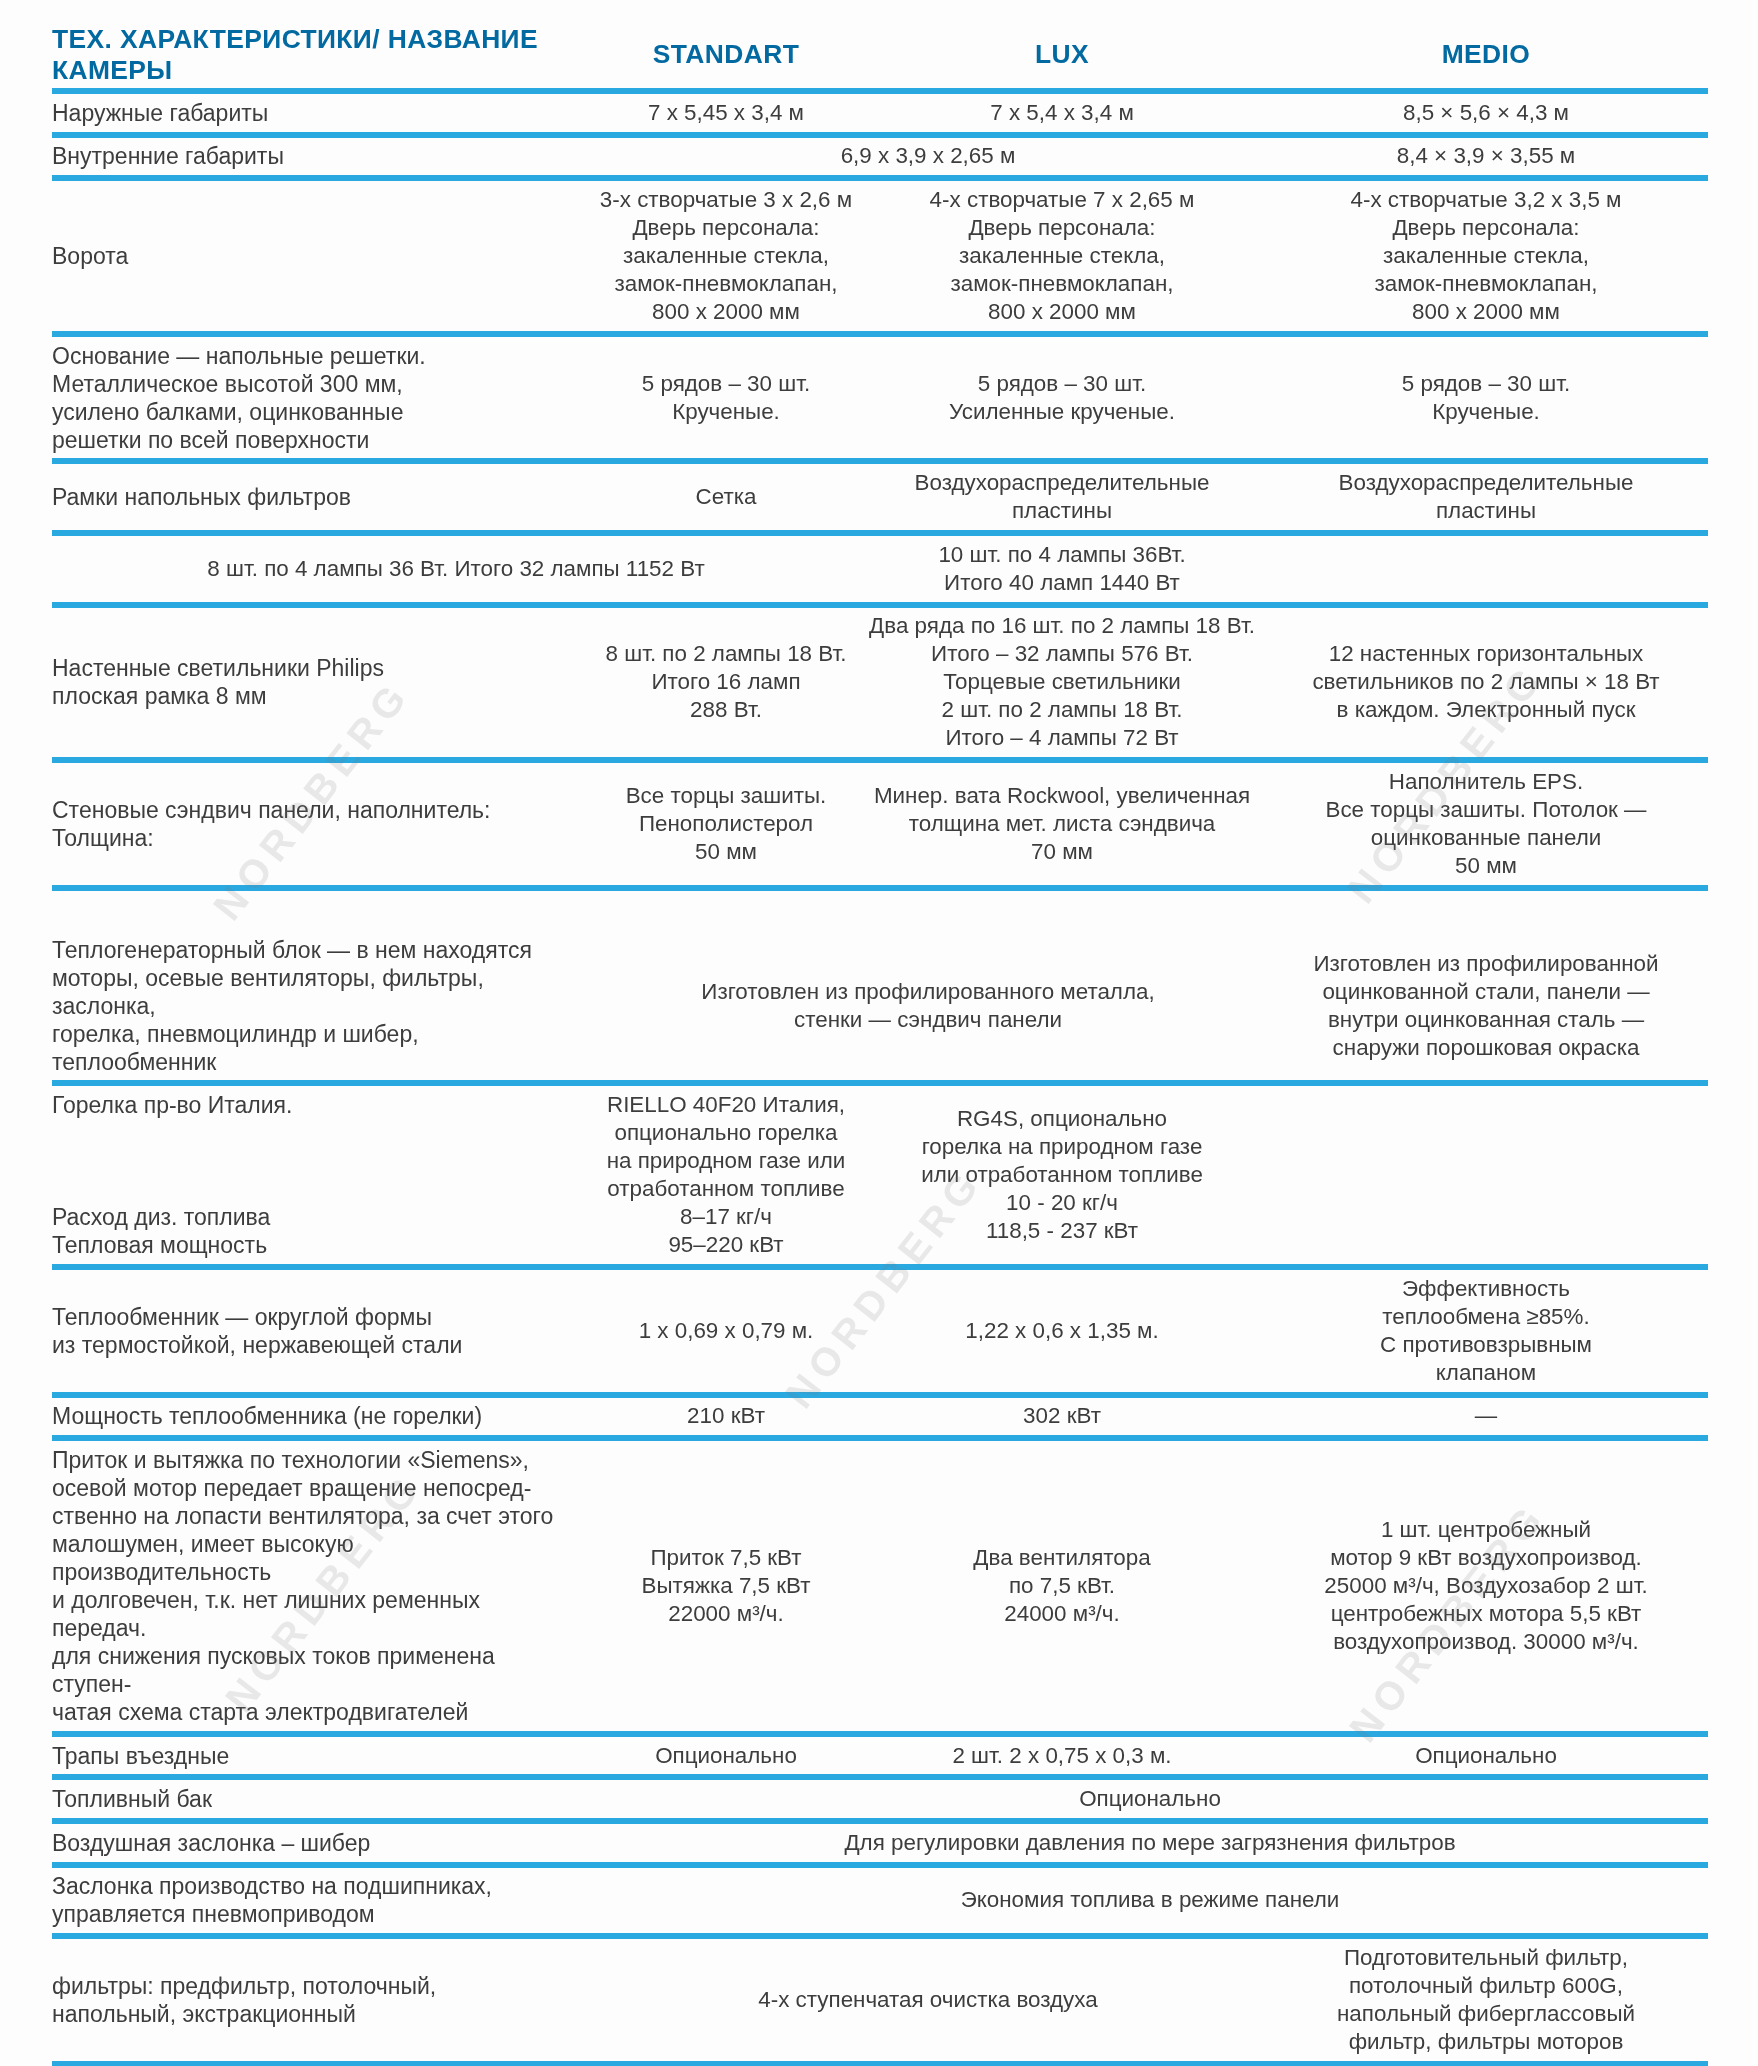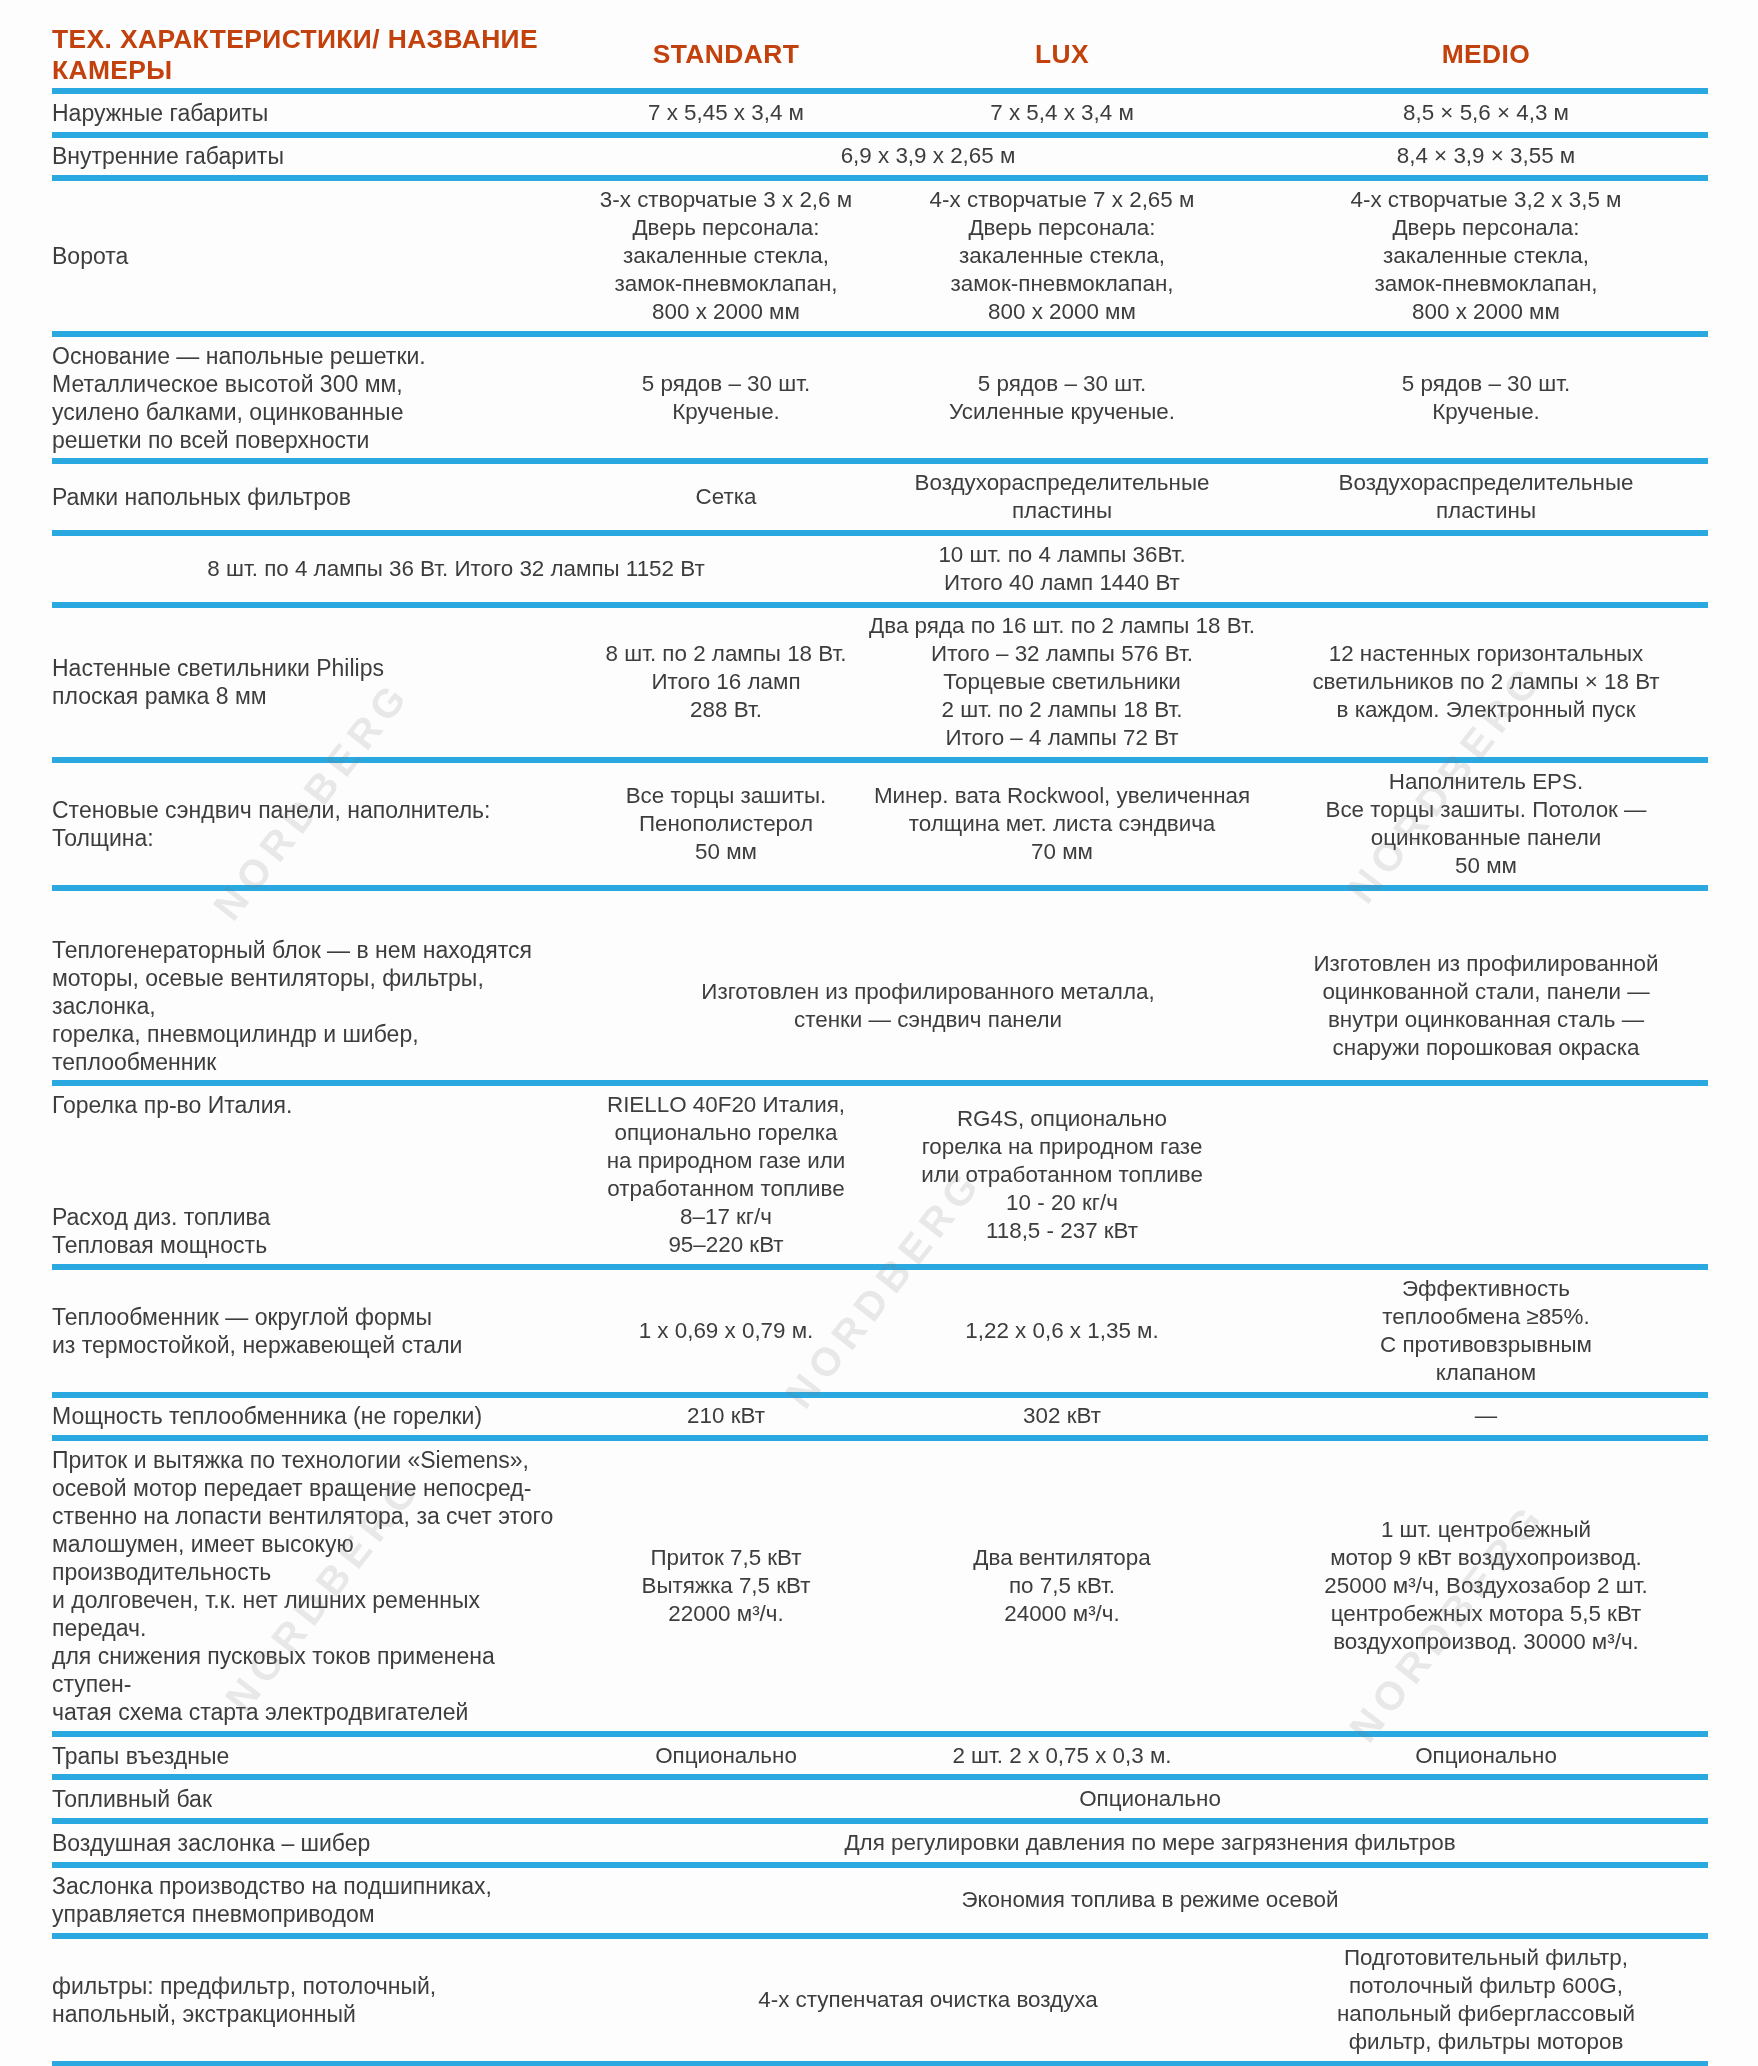--- a/index.html
+++ b/index.html
@@ -19,21 +19,21 @@
     grid-template-columns:540px 268px 404px 444px;
   }
   .thead{
     box-sizing:border-box;
     min-height:94px;
     align-items:center;
     padding-top:21px;
     border-bottom:6.4px solid var(--accent,#29a9e0);
     font-weight:bold;
     font-size:26.4px;
-    color:#c2410c;
+    color:#0369a1;
     letter-spacing:0.4px;
   }
   .thead .th{ text-align:center; }
   .thead .th.label{ text-align:left; }
   .row{
     box-sizing:border-box;
     border-bottom:6.4px solid var(--accent,#29a9e0);
     align-items:center;
   }
   .cell{
@@ -230,21 +230,21 @@
         <div class="cell row-label">Топливный бак</div>
         <div class="cell" style="grid-column: span 3;">Опционально</div>
       </div>
       <div class="grid row" style="min-height: 41px;">
         <div class="cell row-label">Воздушная заслонка – шибер</div>
         <div class="cell" style="grid-column: span 3;">Для регулировки давления по мере загрязнения фильтров</div>
       </div>
       <div class="grid row" style="min-height: 60px;">
         <div class="cell row-label">Заслонка производство на подшипниках,
 управляется пневмоприводом</div>
-        <div class="cell" style="grid-column: span 3;">Экономия топлива в режиме осевой</div>
+        <div class="cell" style="grid-column: span 3;">Экономия топлива в режиме панели</div>
       </div>
       <div class="grid row" style="min-height: 108px;">
         <div class="cell row-label">фильтры: предфильтр, потолочный,
 напольный, экстракционный</div>
         <div class="cell" style="grid-column: span 2;">4-х ступенчатая очистка воздуха</div>
         <div class="cell" style="grid-column: span 1;">Подготовительный фильтр,
 потолочный фильтр 600G,
 напольный фиберглассовый
 фильтр, фильтры моторов</div>
       </div>

